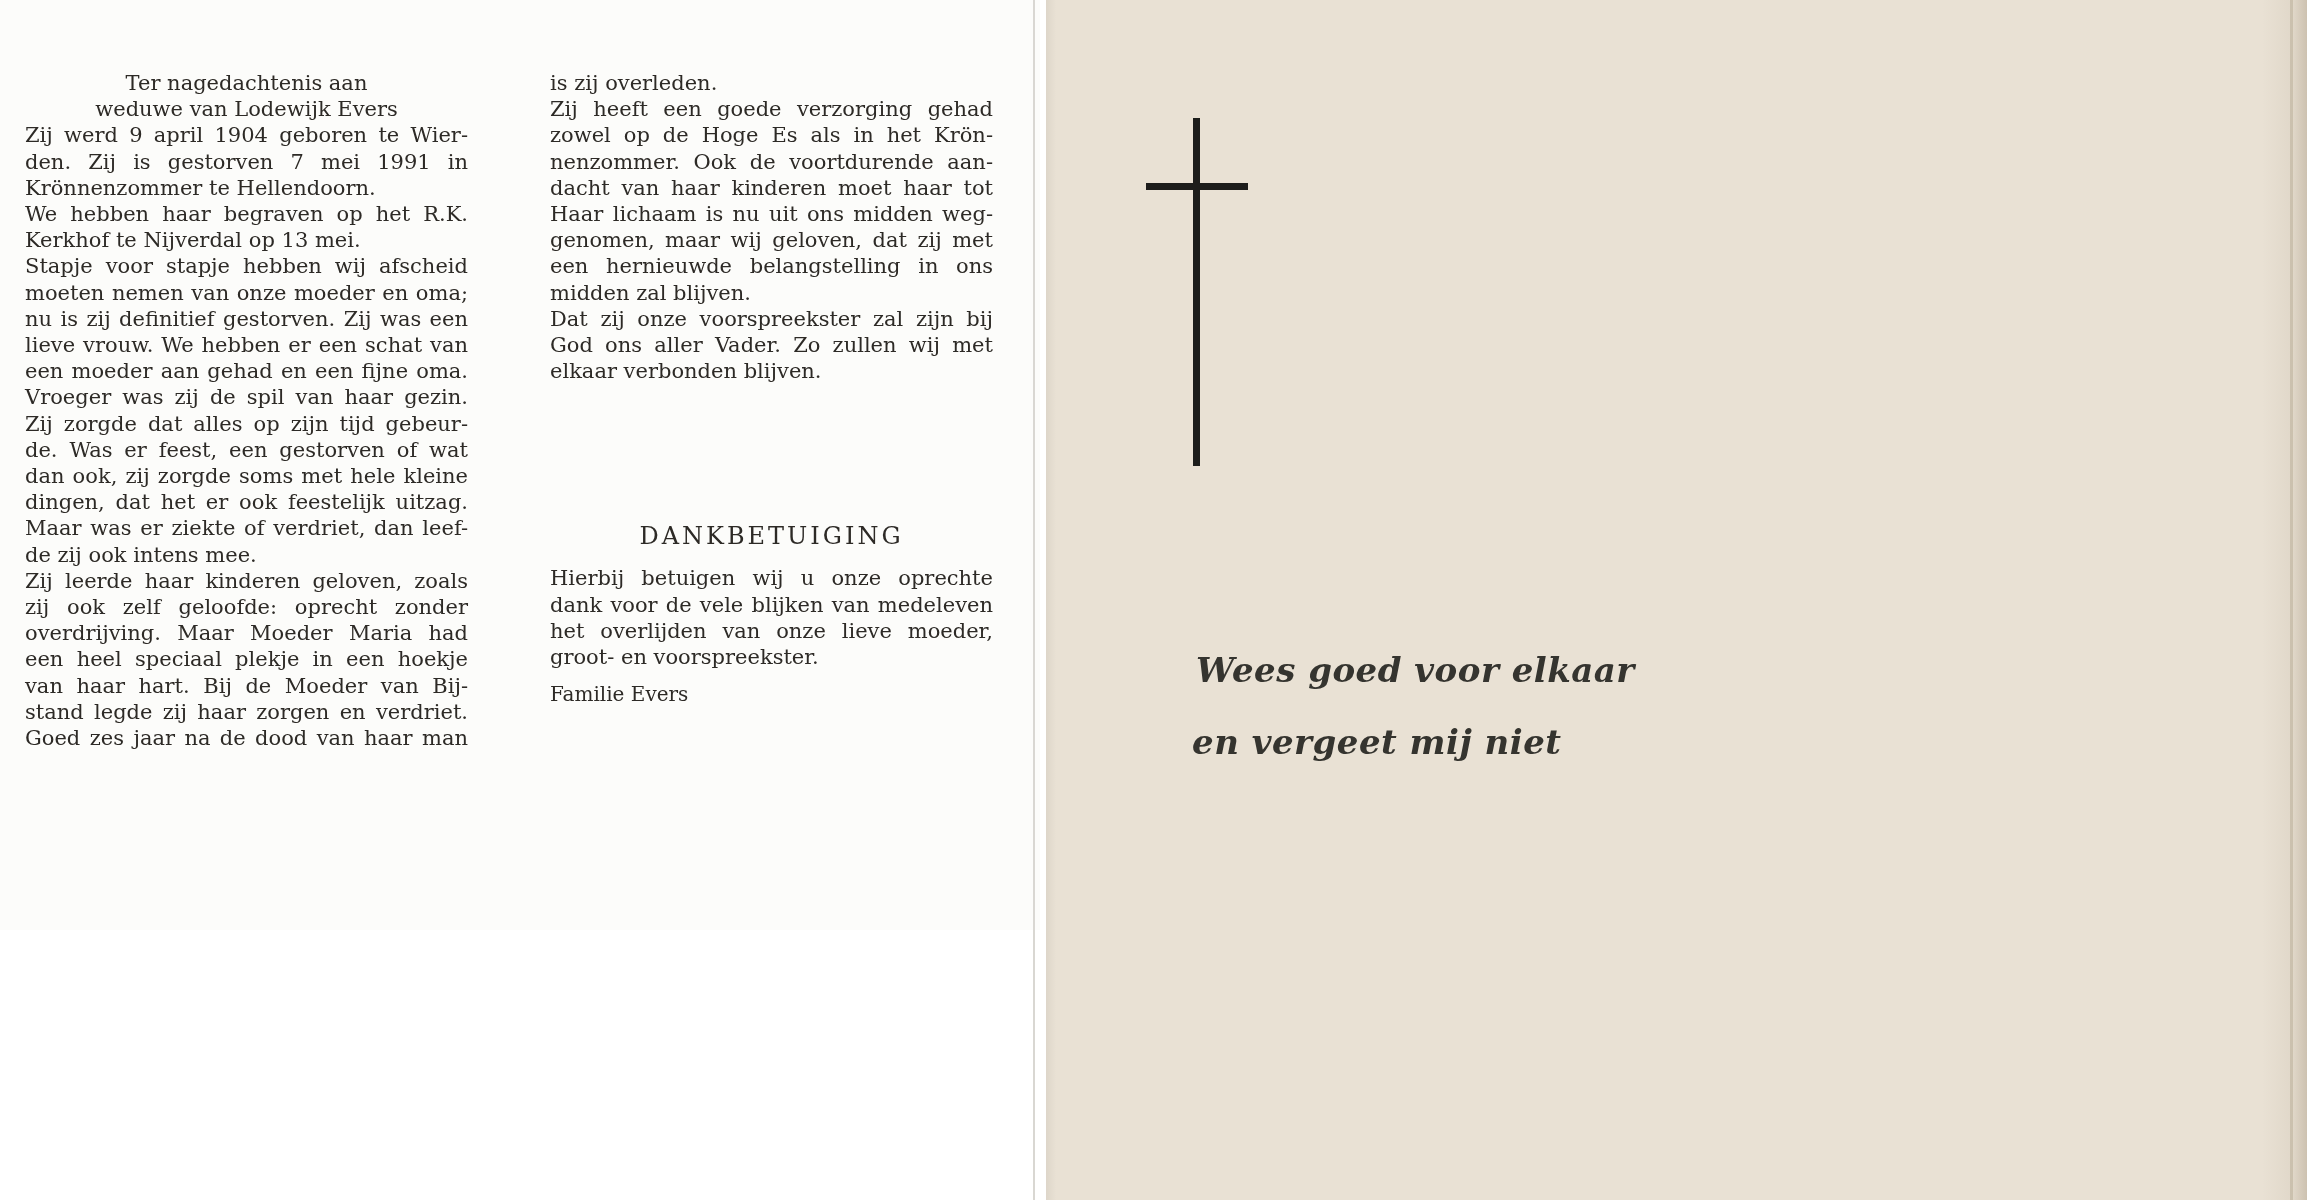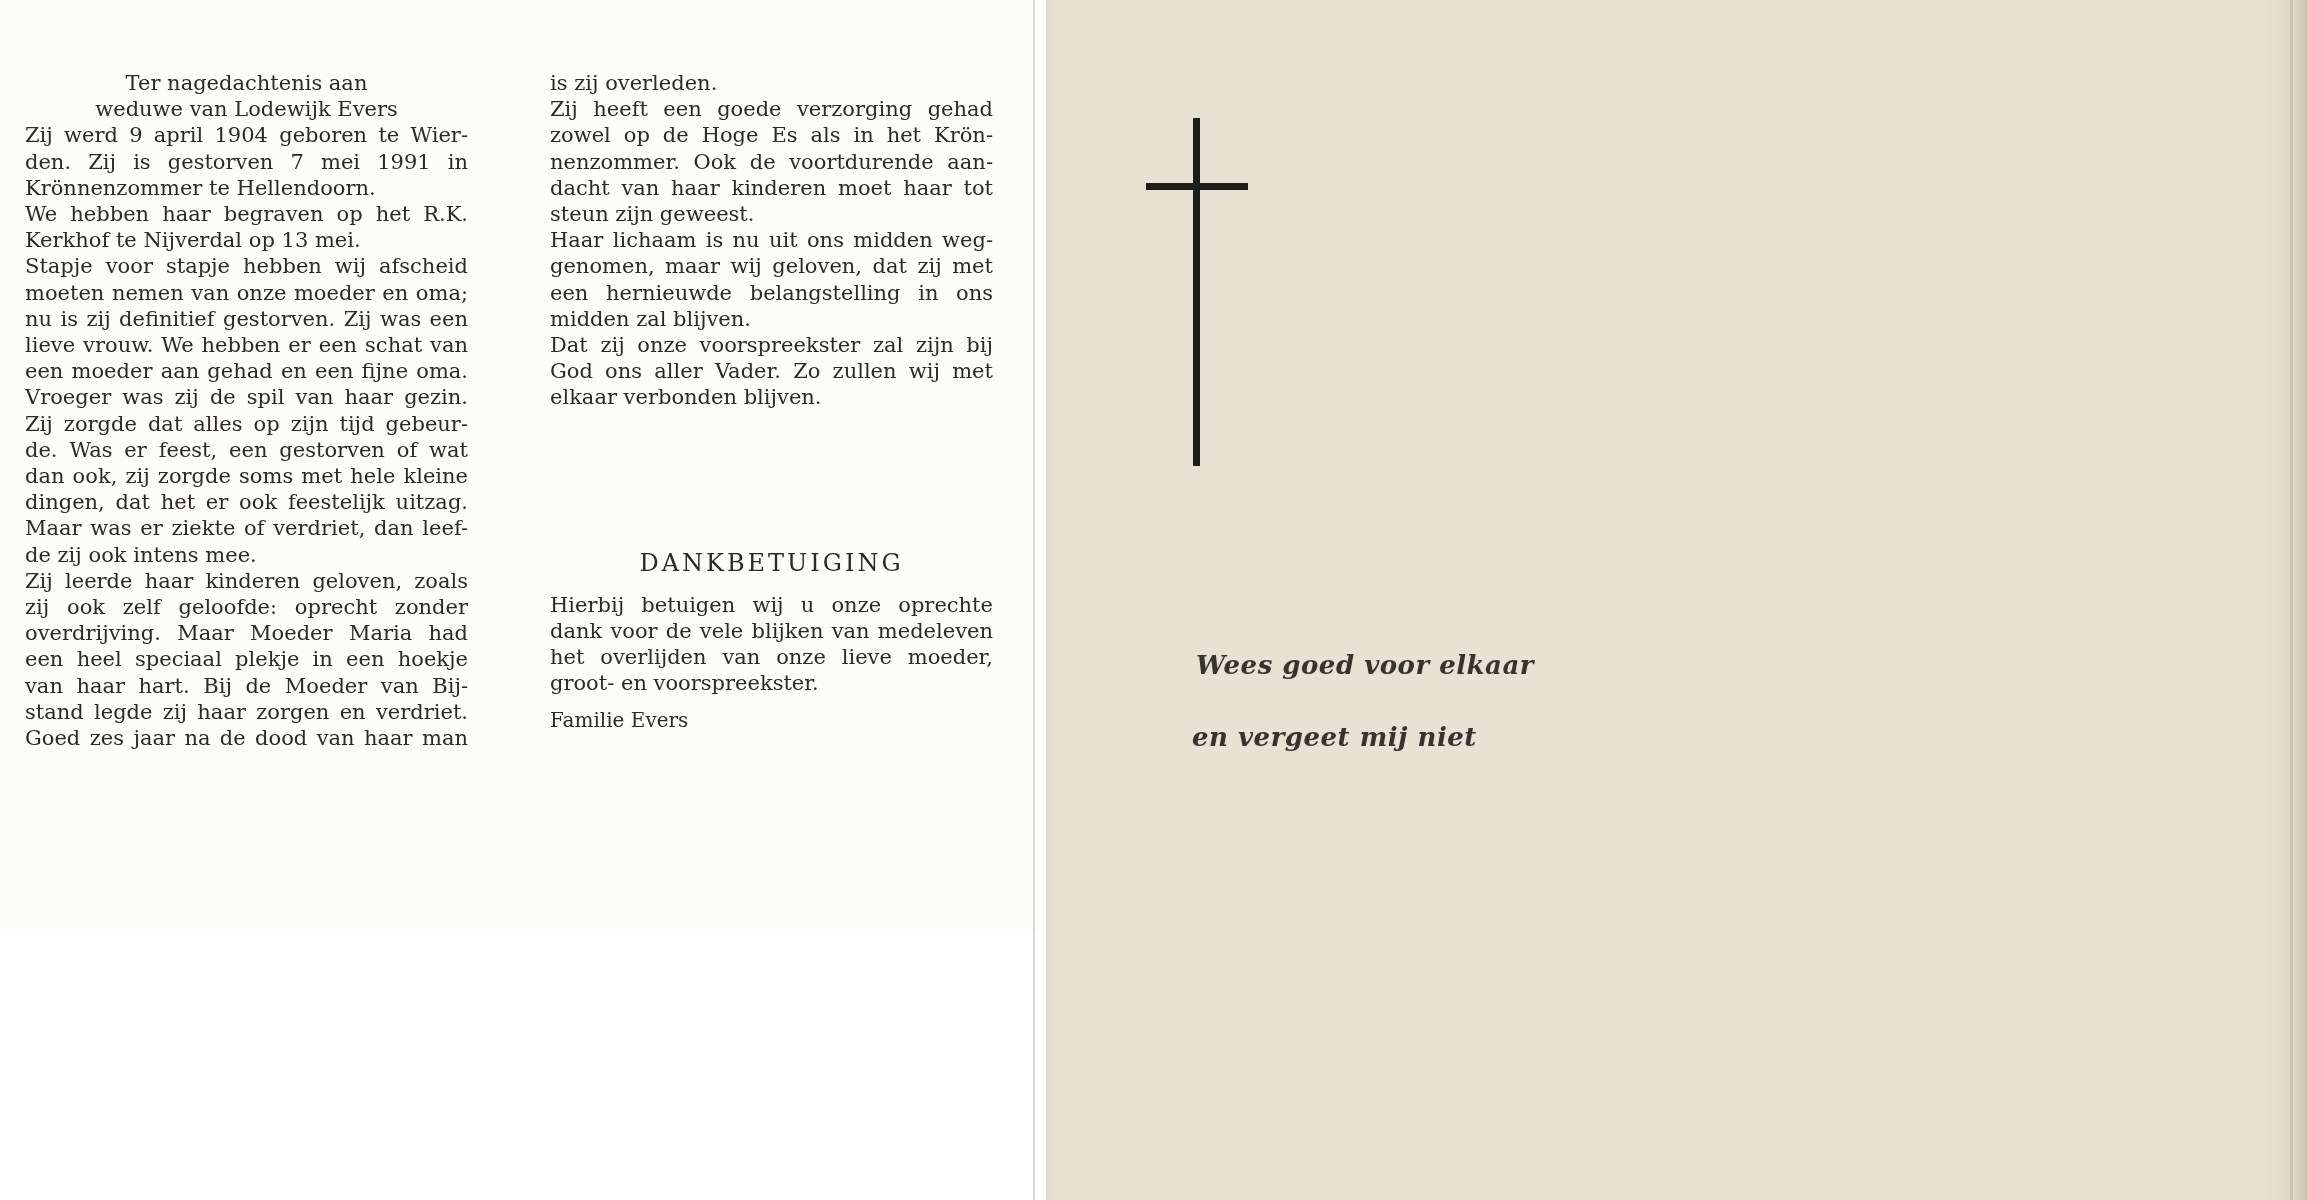--- a/index.html
+++ b/index.html
@@ -60,21 +60,21 @@
     background:var(--cross);
   }
   .cross-horizontal{
     position:absolute;left:1146px;top:183px;width:102px;height:7px;
     background:var(--cross);
   }
   .script-line{
     position:absolute;
     font-family:"DejaVu Serif", serif;
     font-style:italic;font-weight:bold;
-    font-size:26px;color:#35342f;letter-spacing:0.5px;
+    font-size:34px;color:#35342f;letter-spacing:0.5px;
     white-space:nowrap;
   }
   .script-line.l1{left:1196px;top:650px;}
   .script-line.l2{left:1192px;top:722px;}
 </style>
 </head>
 <body>
 
 <div class="left-page">
   <div class="text-col col1">
@@ -104,21 +104,20 @@
       <div class="line justify">van haar hart. Bij de Moeder van Bij-</div>
       <div class="line justify">stand legde zij haar zorgen en verdriet.</div>
       <div class="line justify">Goed zes jaar na de dood van haar man</div>
     </div>
   <div class="text-col col2">
       <div class="line left">is zij overleden.</div>
       <div class="line justify">Zij heeft een goede verzorging gehad</div>
       <div class="line justify">zowel op de Hoge Es als in het Krön-</div>
       <div class="line justify">nenzommer. Ook de voortdurende aan-</div>
       <div class="line justify">dacht van haar kinderen moet haar tot</div>
-      <div class="line left">steun zijn geweest.</div>
       <div class="line justify">Haar lichaam is nu uit ons midden weg-</div>
       <div class="line justify">genomen, maar wij geloven, dat zij met</div>
       <div class="line justify">een hernieuwde belangstelling in ons</div>
       <div class="line left">midden zal blijven.</div>
       <div class="line justify">Dat zij onze voorspreekster zal zijn bij</div>
       <div class="line justify">God ons aller Vader. Zo zullen wij met</div>
       <div class="line left">elkaar verbonden blijven.</div>
       <div class="heading">DANKBETUIGING</div>
       <div class="line justify">Hierbij betuigen wij u onze oprechte</div>
       <div class="line justify">dank voor de vele blijken van medeleven</div>

